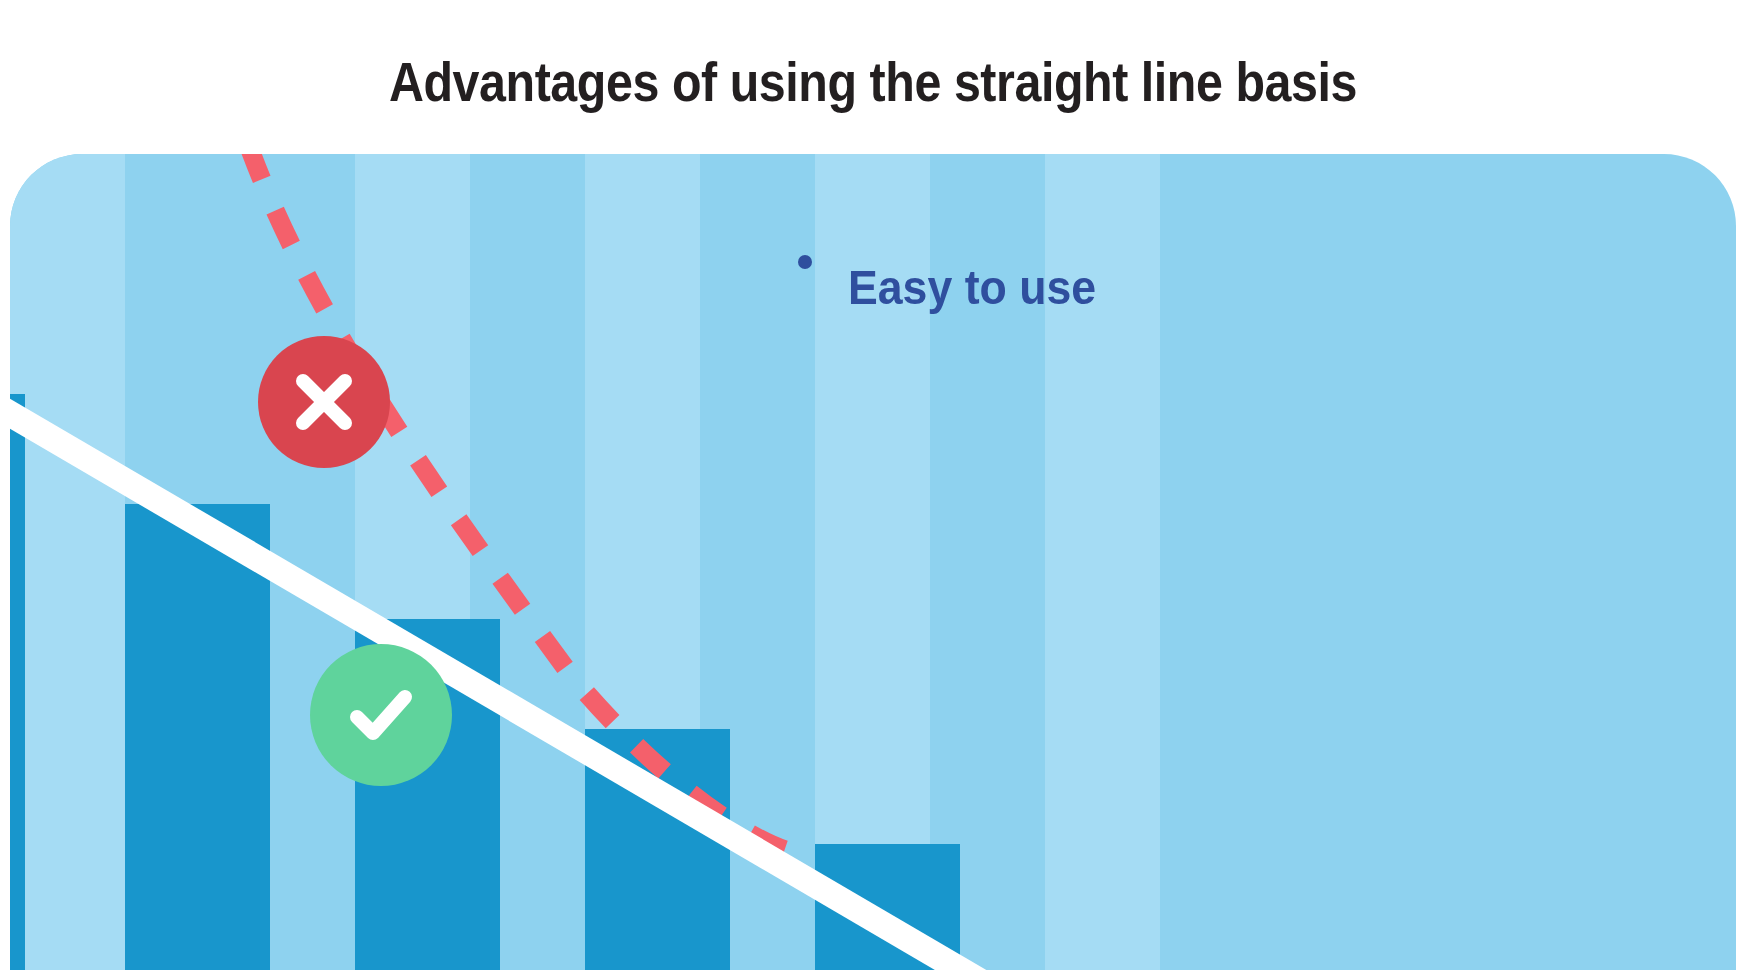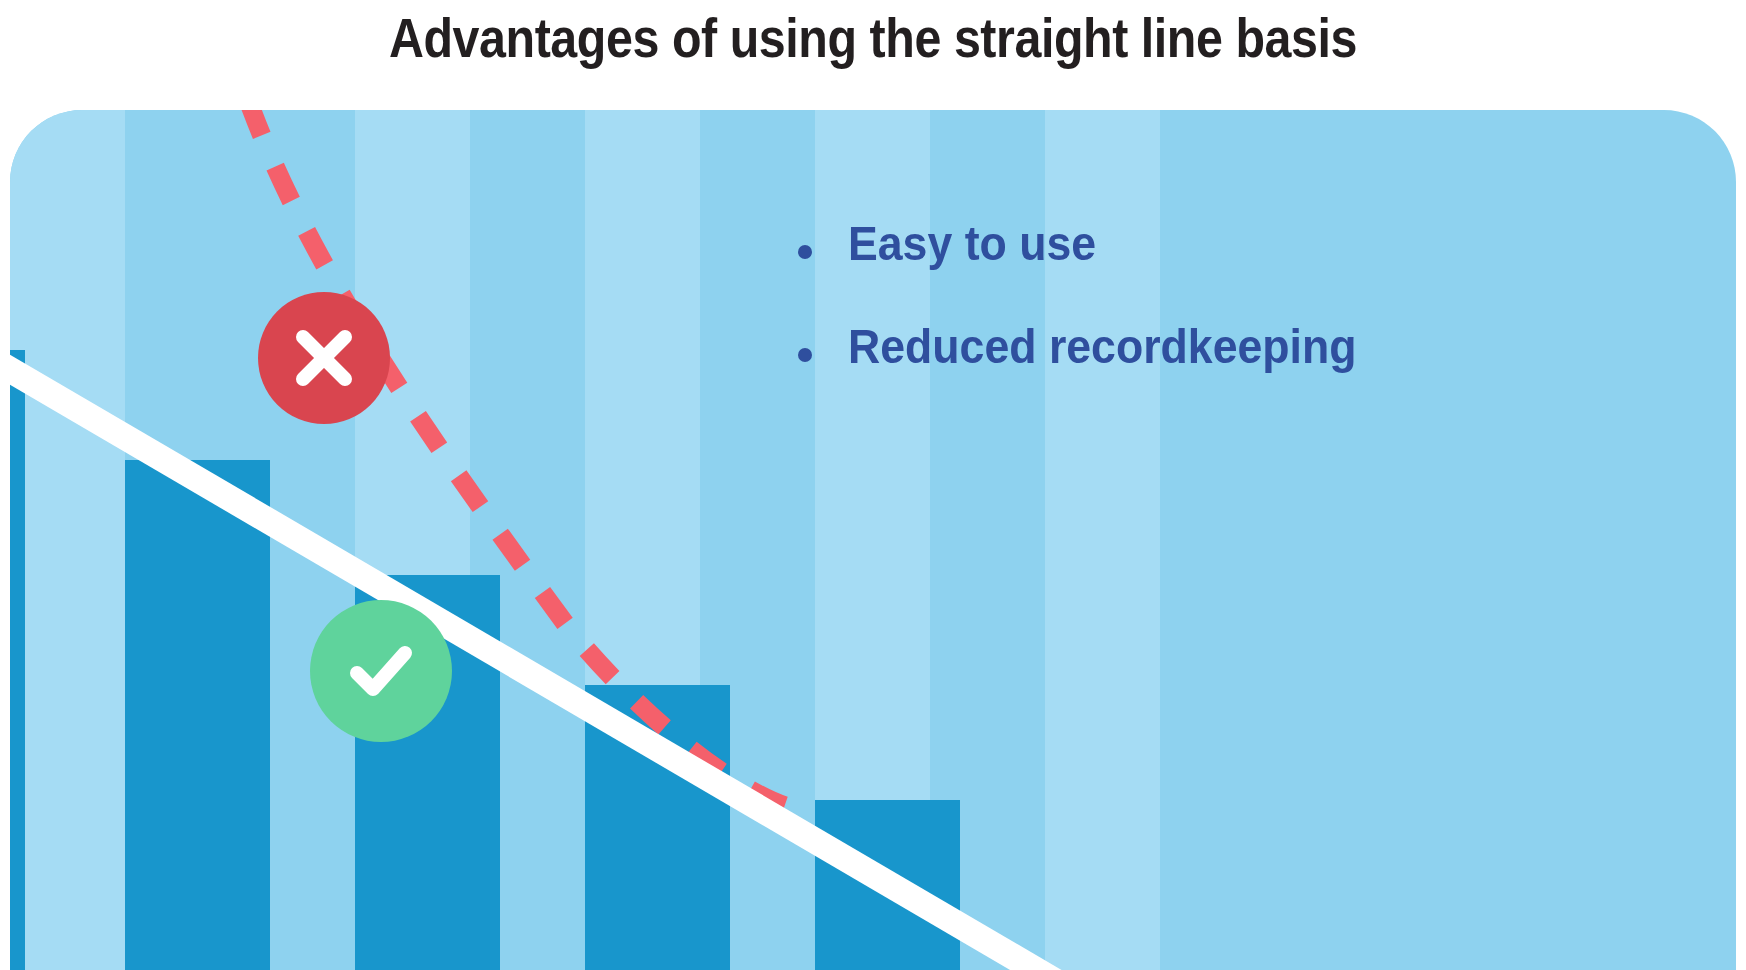--- a/index.html
+++ b/index.html
@@ -2,21 +2,21 @@
 <html><head>
 <meta charset="utf-8">
 <style>
   html,body{margin:0;padding:0;}
   body{
     width:1746px;height:970px;
     background:#ffffff;
     font-family:"Liberation Sans", sans-serif;
     overflow:hidden;
   }
-  .page{position:relative;width:1746px;height:762px;}
+  .page{position:relative;width:1746px;height:762px;margin-top:44px;}
 
   
   .title{
     position:absolute;
     left:0;top:6px;width:1746px;
     text-align:center;
     font-family:"Liberation Sans", sans-serif;
     font-size:55px;
     font-weight:bold;
     color:#231f20;
@@ -78,21 +78,21 @@
   }
 
   
   .bullets{
     position:absolute;
     left:788px;top:110px;
     width:760px;
   }
   .bullet-row{
     display:flex;
-    align-items:flex-end;
+    align-items:flex-start;
     margin-bottom:55px;
   }
   .bullet-dot{
     width:14px;height:14px;border-radius:50%;
     background:#2f4f9e;
     flex:0 0 auto;
     margin-right:36px;
     position:relative;top:-9px;
   }
   .bullet-text{
@@ -146,20 +146,16 @@
       <svg width="84" height="84" viewBox="0 0 84 84">
         <polyline points="18,44 34,60 66,24" fill="none" stroke="#ffffff" stroke-width="14" stroke-linecap="round" stroke-linejoin="round"></polyline>
       </svg>
     </div>
 
     <div class="bullets">
       <div class="bullet-row">
         <span class="bullet-dot"></span>
         <span class="bullet-text">Easy to use</span>
       </div>
-      <div class="bullet-row">
-        <span class="bullet-dot"></span>
-        <span class="bullet-text">Reduced recordkeeping</span>
-      </div>
     </div>
 
   </div>
 </div>
 
 </body></html>

